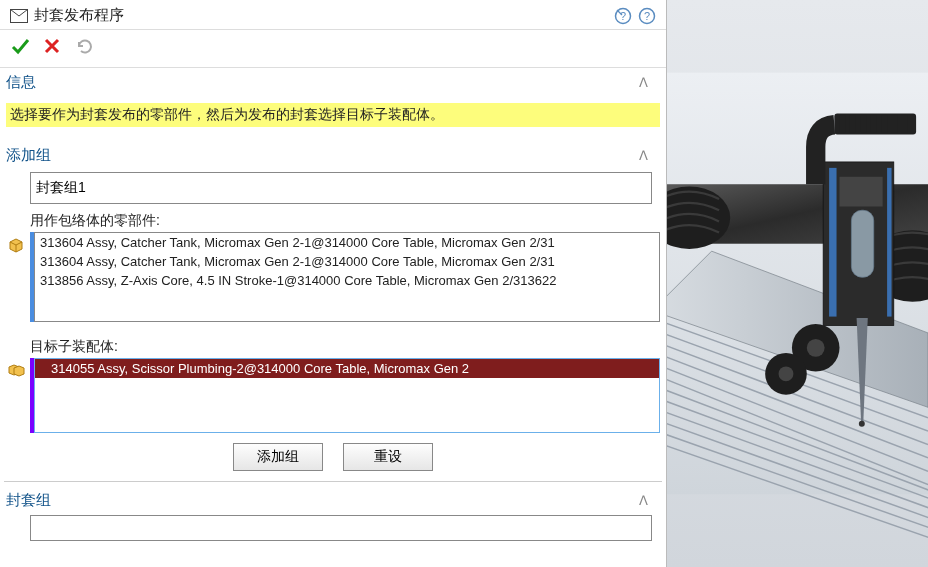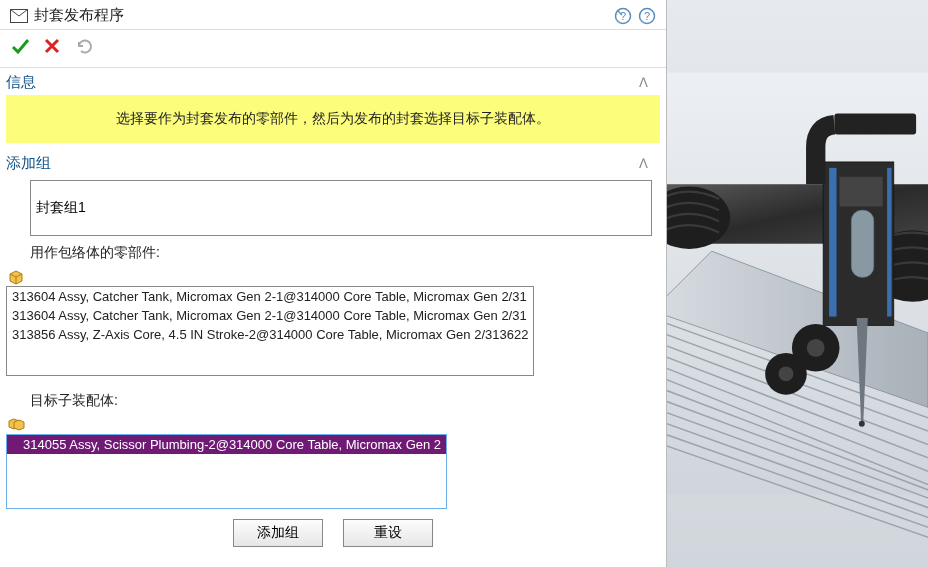--- a/index.html
+++ b/index.html
@@ -14,33 +14,33 @@
 .hdr .help1, .hdr .help2 { width: 18px; height: 18px; margin-left: 6px; display: flex; align-items: center; justify-content: center; }
 
 .row-actions { display: flex; align-items: center; padding: 6px 10px; gap: 14px; border-bottom: 1px solid #ddd; }
 .chk { color: #1a9b1a; font-size: 20px; font-weight: bold; }
 .xbtn { color: #d22; font-size: 18px; font-weight: bold; }
 .undo { color: #888; font-size: 18px; }
 
 .section-h { display: flex; align-items: center; justify-content: space-between; padding: 5px 18px 3px 6px; font-size: 15px; color: #105289; }
 .chev { color: #888; font-size: 13px; cursor: pointer; }
 
-.info-box { margin: 0 6px; background: #fdfd7c; padding: 15px 4px; font-size: 14px; color: #222; text-align: center; }
+.info-box { margin: 8px 6px; background: #fdfd7c; padding: 3px 4px; font-size: 14px; color: #222; }
 
 .field-box { margin: 4px 14px 2px 30px; }
-.txtinput { width: 100%; border: 1px solid #888; padding: 19px 5px; font-size: 14px; background: #fff; }
+.txtinput { width: 100%; border: 1px solid #888; padding: 7px 5px; font-size: 14px; background: #fff; }
 
 .lbl { font-size: 14px; color: #222; margin: 6px 10px 2px 30px; }
-.listwrap { display: flex; align-items: flex-start; margin: 0 6px 0 6px; flex-direction: column; }
+.listwrap { display: flex; align-items: flex-start; margin: 0 6px 0 6px; }
 .cube { width: 20px; margin: 4px 4px 0 0; display: flex; justify-content: center; }
 .bar-blue { width: 4px; background: #4a8de0; align-self: stretch; }
 .bar-purple { width: 4px; background: #7a00ff; align-self: stretch; }
 .listbox { flex: 1; border: 1px solid #888; background: #fff; min-height: 60px; overflow: hidden; }
 .listbox .item { font-size: 13px; color: #222; padding: 2px 5px; white-space: nowrap; }
-.listbox .item.sel { background: #701a75; color: #fff; padding-left: 16px; }
+.listbox .item.sel { background: #7f1d1d; color: #fff; padding-left: 16px; }
 .listbox.tall { min-height: 90px; }
 .listbox.med { min-height: 75px; border-color: #6bb0ea; }
 
 .redlabel { position: absolute; color: #e02020; font-size: 22px; font-family: "KaiTi","STKaiti",serif; font-style: italic; pointer-events: none; }
 
 .btnrow { display: flex; gap: 20px; justify-content: center; margin: 10px 0 6px 0; }
 .btn { min-width: 90px; padding: 4px 18px; font-size: 14px; border: 1px solid #888; background: linear-gradient(#fdfdfd,#e6e6e6); cursor: pointer; }
 
 .divline { height: 1px; background: #ccc; margin: 4px 4px; }
 
@@ -118,21 +118,21 @@
       <span class="cube">
         <svg width="18" height="18" viewBox="0 0 18 18">
             <path d="M3 6 L9 3 L15 6 L15 13 L9 16 L3 13 Z" fill="#f2c14e" stroke="#b07d12"></path>
             <path d="M3 6 L9 9 L15 6 M9 9 L9 16" fill="none" stroke="#b07d12"></path>
           </svg>
       </span>
       <div class="bar-blue"></div>
       <div class="listbox tall">
         <div class="item">313604 Assy, Catcher Tank, Micromax Gen 2-1@314000 Core Table, Micromax Gen 2/31</div>
         <div class="item">313604 Assy, Catcher Tank, Micromax Gen 2-1@314000 Core Table, Micromax Gen 2/31</div>
-        <div class="item">313856 Assy, Z-Axis Core, 4.5 IN Stroke-2@314000 Core Table, Micromax Gen 2/313622</div>
+        <div class="item">313856 Assy, Z-Axis Core, 4.5 IN Stroke-1@314000 Core Table, Micromax Gen 2/313622</div>
       </div>
     </div>
 
     <div class="lbl" style="margin-top:16px;">目标子装配体:</div>
     <div class="listwrap">
       <span class="cube">
         <svg width="18" height="18" viewBox="0 0 18 18">
             <path d="M2 5 L7 3 L12 5 L12 11 L7 13 L2 11 Z" fill="#f2c14e" stroke="#b07d12"></path>
             <path d="M7 6 L12 4 L17 6 L17 12 L12 14 L7 12 Z" fill="#f2c14e" stroke="#b07d12"></path>
           </svg>

